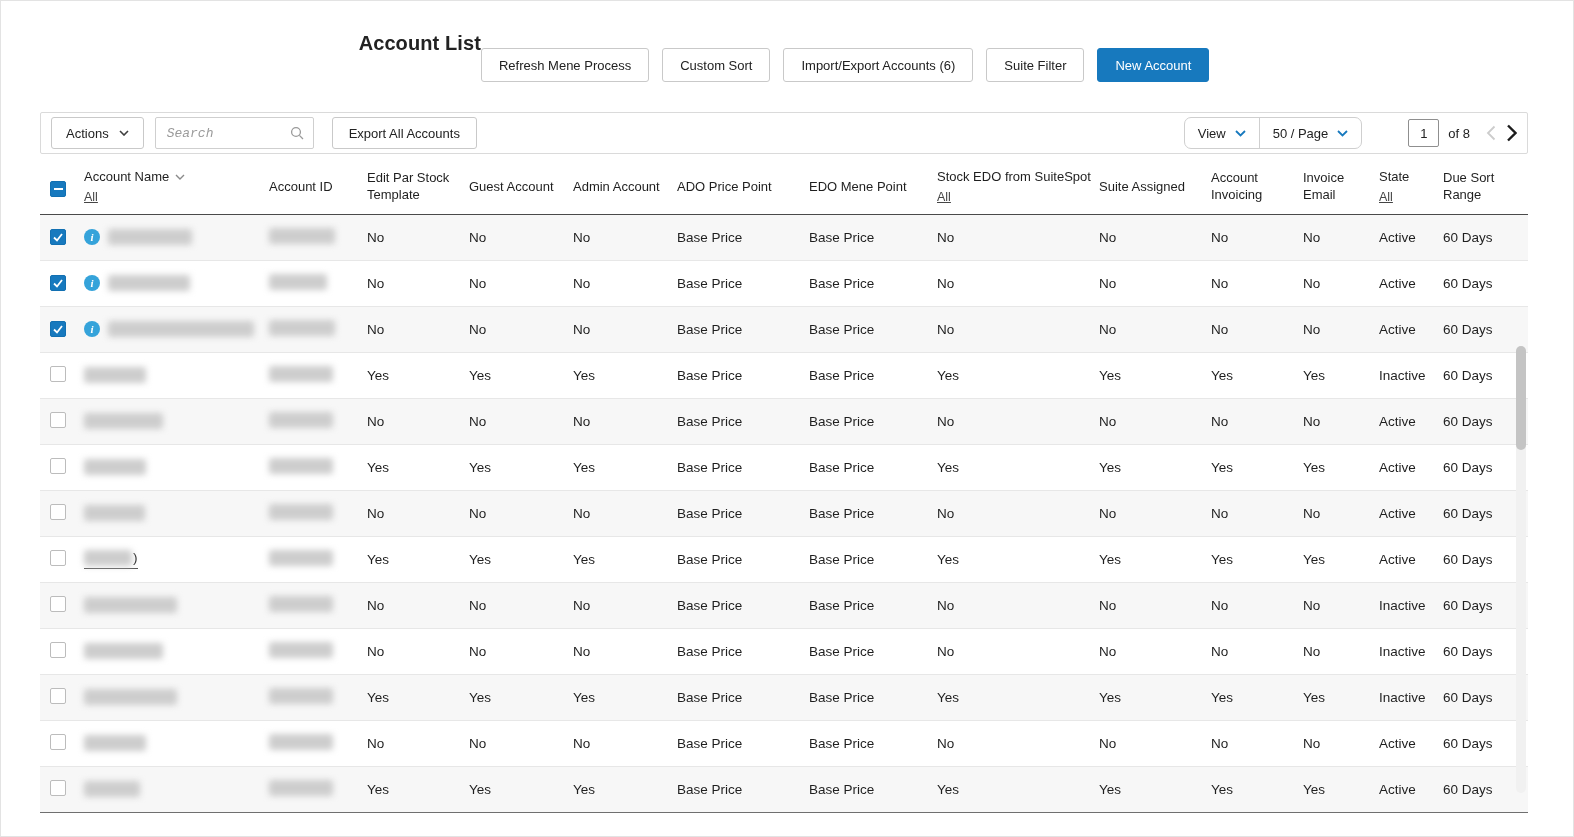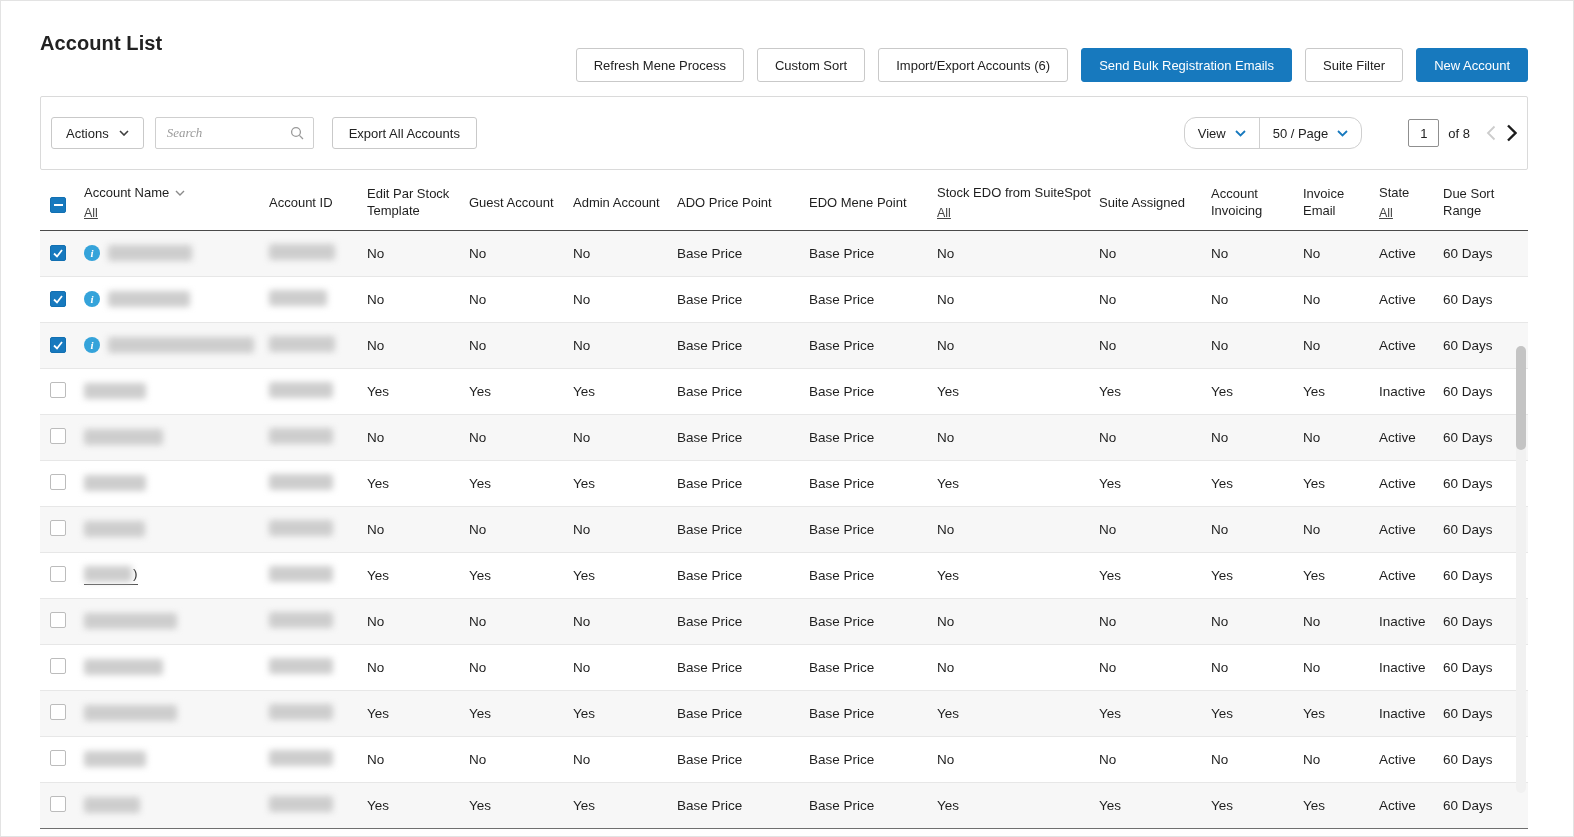--- a/index.html
+++ b/index.html
@@ -10,52 +10,52 @@
     background: #fff; color: #222;
   }
   .page {
     width: 1574px; height: 837px;
     border: 1px solid #e3e3e3;
     padding: 0 45px 0 39px;
     position: relative; overflow: hidden; background: #fff;
   }
 
   
-  .page-header { display: flex; justify-content: space-between; align-items: flex-start; margin-top: 30px; }
+  .page-header { display: flex; justify-content: center; align-items: flex-start; margin-top: 30px; }
   .page-title { font-size: 20px; font-weight: 700; margin: 0; line-height: 24px; letter-spacing: .1px; }
   .subtitle-row { margin-top: 6px; font-size: 13.5px; color: #3a3a3a; line-height: 19px; }
   .clear-filters { color: #1779be; margin-left: 12px; text-decoration: underline; cursor: pointer; font-size: 13.5px; }
   .header-buttons { display: flex; gap: 13px; align-items: center; margin-top: 17px; }
   .btn {
     height: 34px; padding: 0 17px;
     background: #fff; border: 1px solid #c9c9c9; border-radius: 3px;
     font-family: inherit; font-size: 13px; color: #222; cursor: pointer; white-space: nowrap;
   }
   .btn.primary { background: #1779be; border-color: #1779be; color: #fff; }
 
   
   .toolbar {
-    margin-top: 14px; border: 1px solid #dadada; border-radius: 2px;
-    padding: 20px 10px; display: flex; align-items: center;
+    margin-top: 30px; border: 1px solid #dadada; border-radius: 2px;
+    padding: 4px 10px; display: flex; align-items: center;
   }
   .toolbar-btn { height: 32px; display: inline-flex; align-items: center; gap: 10px; }
   .actions-btn { padding: 0 14px; }
   .search-box {
     margin-left: 11px; width: 159px; height: 32px;
     border: 1px solid #cfcfcf; border-radius: 2px;
     display: flex; align-items: center; padding: 0 9px; background: #fff;
   }
   .search-box input {
     flex: 1; min-width: 0; border: none; outline: none; background: transparent;
-    font-family: Liberation Serif, serif; font-size: 13px; color: #8b5cf6;
+    font-family: Liberation Mono, monospace; font-size: 13px; color: #8b5cf6;
   }
   .search-box input::placeholder { color: #9b9b9b; font-style: italic; }
   .export-btn { margin-left: 18px; padding: 0 16px; }
   .toolbar-right { margin-left: auto; display: flex; align-items: center; gap: 46px; }
-  .view-group { display: flex; align-items: stretch; border: 1px solid #cfcfcf; border-radius: 12px; height: 32px; background: #fff; }
+  .view-group { display: flex; align-items: stretch; border: 1px solid #cfcfcf; border-radius: 7px; height: 32px; background: #fff; }
   .view-seg { display: flex; align-items: center; gap: 9px; padding: 0 13px; font-size: 13px; cursor: pointer; }
   .view-seg + .view-seg { border-left: 1px solid #cfcfcf; }
   .chev.dark { color: #3f3f3f; }
   .chev.blue { color: #1779be; }
   .pagination { display: flex; align-items: center; }
   .page-input {
     width: 31px; height: 28px; border: 1px solid #8f8f8f; border-radius: 2px;
     text-align: center; font-family: inherit; font-size: 13px; color: #222;
   }
   .of-label { margin: 0 16px 0 9px; font-size: 13px; color: #222; }
@@ -111,21 +111,20 @@
 <div class="page">
 
   <div class="page-header">
     <div class="title-block">
       <h1 class="page-title">Account List</h1>
     </div>
     <div class="header-buttons">
       <button class="btn">Refresh Mene Process</button>
       <button class="btn">Custom Sort</button>
       <button class="btn">Import/Export Accounts (6)</button>
-      <button class="btn primary">Send Bulk Registration Emails</button>
       <button class="btn">Suite Filter</button>
       <button class="btn primary">New Account</button>
     </div>
   </div>
 
   <div class="toolbar">
     <button class="btn toolbar-btn actions-btn">
       <span>Actions</span>
       <svg class="chev dark" width="10" height="6" viewBox="0 0 10 6">
           <path d="M1 1l4 4 4-4" fill="none" stroke="currentColor" stroke-width="1.6"></path>

